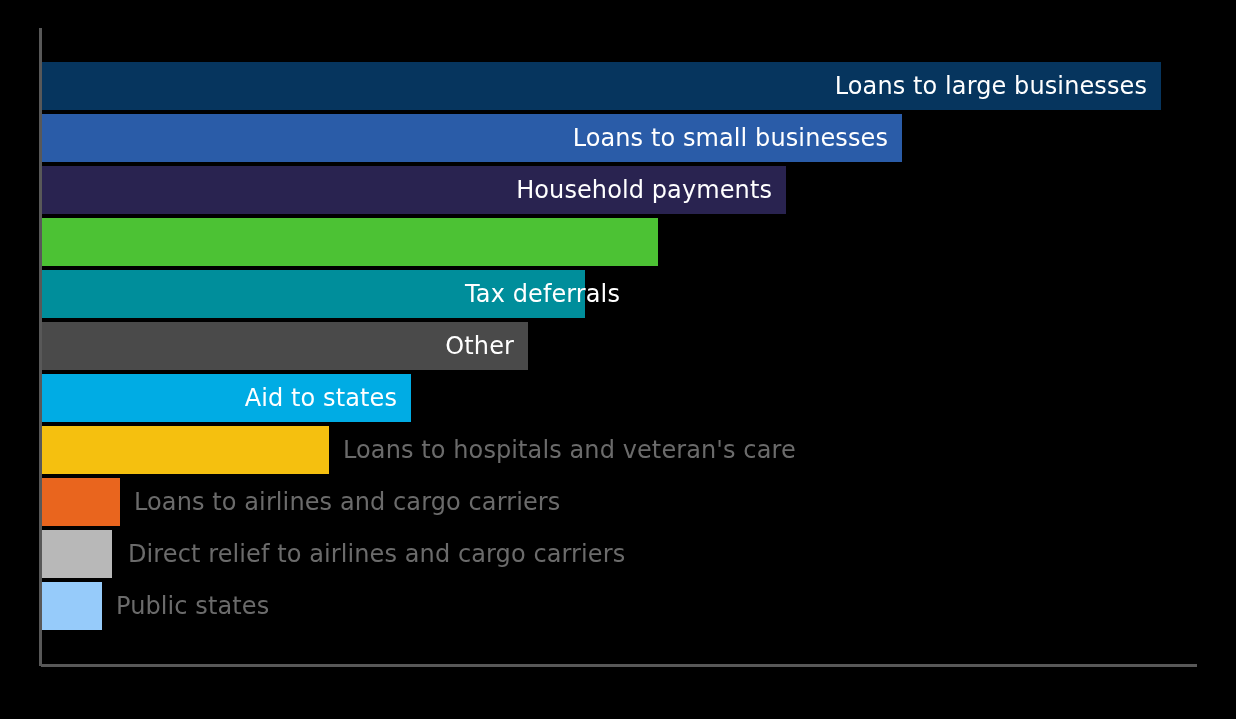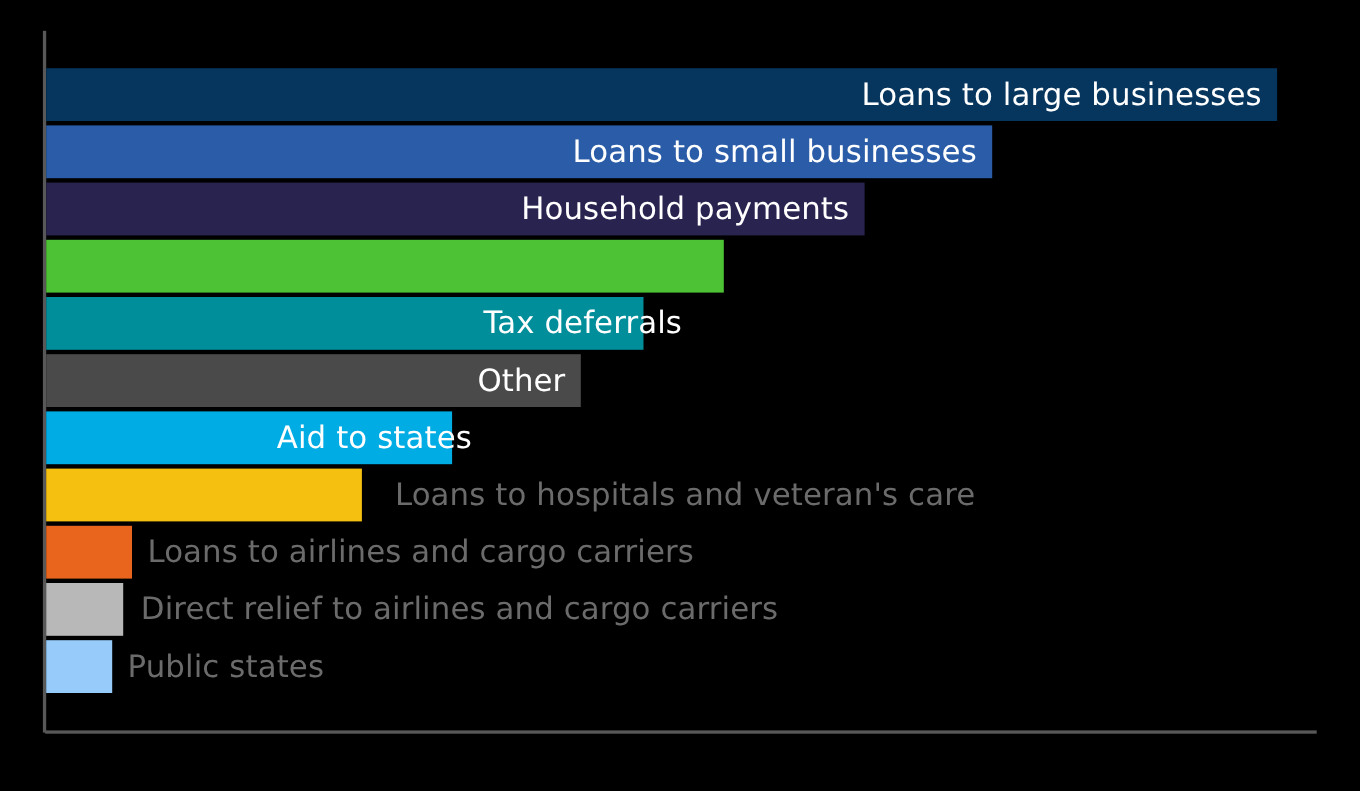--- a/index.html
+++ b/index.html
@@ -60,21 +60,21 @@
     top: 0;
     height: 48px;
   }
 
   .bar-label {
     position: absolute;
     top: 0;
     height: 48px;
     line-height: 48px;
     white-space: nowrap;
-    font-size: 28px;
+    font-size: 24px;
     letter-spacing: 0.1px;
   }
   
   .bar-label.inside {
     right: 14px;
     color: #ffffff;
   }
   
   .bar-label.outside {
     left: 100%;
@@ -107,25 +107,25 @@
         <div class="bar-rect" style="width: 616px; background: rgb(76, 194, 52);"></div>
       </div>
       <div class="bar-row" style="top: 270px; width: 592px;">
         <div class="bar-rect" style="width: 543px; background: rgb(0, 142, 155);"></div>
         <span class="bar-label inside">Tax deferrals</span>
       </div>
       <div class="bar-row" style="top: 322px; width: 486px;">
         <div class="bar-rect" style="width: 486px; background: rgb(74, 74, 74);"></div>
         <span class="bar-label inside">Other</span>
       </div>
-      <div class="bar-row" style="top: 374px; width: 369px; padding-left: 32px;">
+      <div class="bar-row" style="top: 374px; width: 369px;">
         <div class="bar-rect" style="width: 369px; background: rgb(0, 172, 228);"></div>
         <span class="bar-label inside">Aid to states</span>
       </div>
-      <div class="bar-row" style="top: 426px; width: 287px; padding-left: 16px;">
+      <div class="bar-row" style="top: 426px; width: 287px;">
         <div class="bar-rect" style="width: 287px; background: rgb(245, 192, 15);"></div>
         <span class="bar-label outside">Loans to hospitals and veteran's care</span>
       </div>
       <div class="bar-row" style="top: 478px; width: 78px;">
         <div class="bar-rect" style="width: 78px; background: rgb(233, 101, 30);"></div>
         <span class="bar-label outside">Loans to airlines and cargo carriers</span>
       </div>
       <div class="bar-row" style="top: 530px; width: 72px;">
         <div class="bar-rect" style="width: 70px; background: rgb(184, 184, 184);"></div>
         <span class="bar-label outside">Direct relief to airlines and cargo carriers</span>

